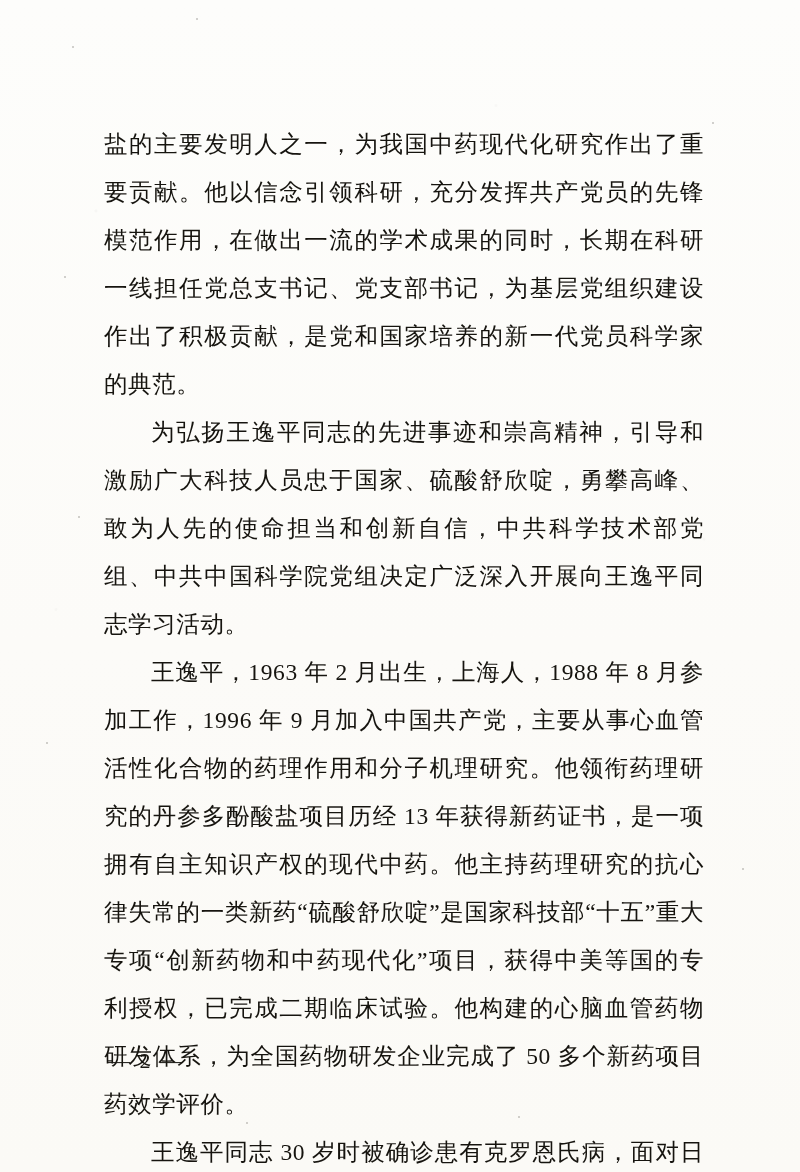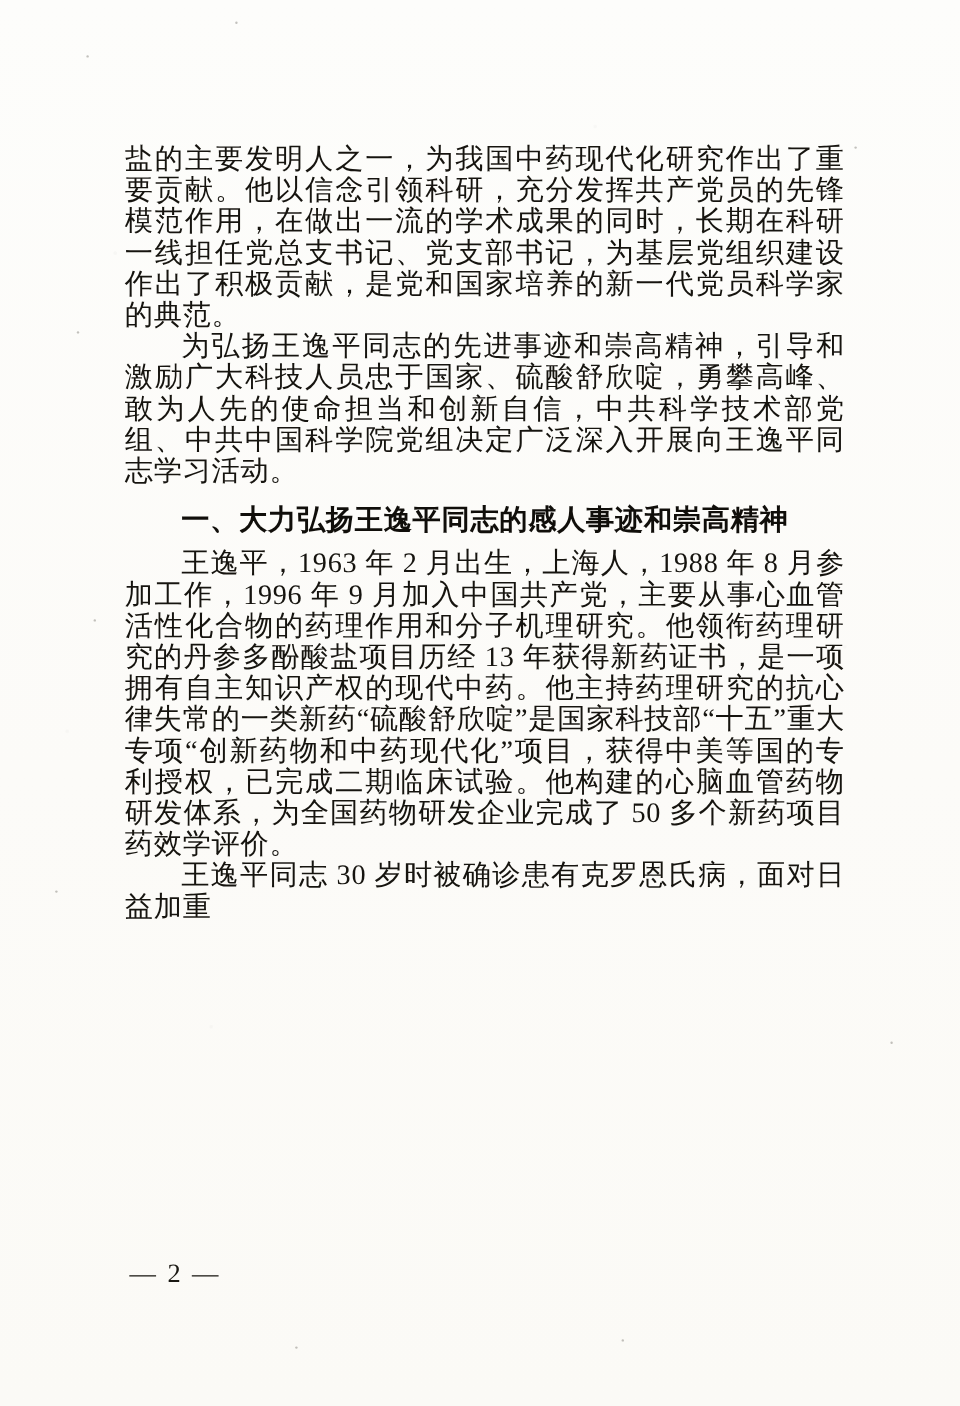--- a/index.html
+++ b/index.html
@@ -29,21 +29,21 @@
   }
   .content {
     position: absolute;
     left: 104px;
     top: 120px;
     width: 600px;
   }
   p.body-par {
     margin: 0 0 0 0;
     font-size: 23.5px;
-    line-height: 26px;
+    line-height: 48px;
     letter-spacing: 0.6px;
     text-align: justify;
     text-justify: inter-character;
     color: #16140f;
   }
   p.indent {
     text-indent: 2em;
   }
   h2.section-heading {
     margin: 4px 0 0 0;
@@ -88,21 +88,20 @@
   <span class="speck" style="left:246px; top:1122px; width:2px; height:2px;"></span>
   <span class="speck" style="left:518px; top:1116px; width:2px; height:2px;"></span>
   <span class="speck" style="left:742px; top:868px; width:2px; height:2px;"></span>
 
   <div class="content">
 
     <p class="body-par">盐的主要发明人之一，为我国中药现代化研究作出了重要贡献。他以信念引领科研，充分发挥共产党员的先锋模范作用，在做出一流的学术成果的同时，长期在科研一线担任党总支书记、党支部书记，为基层党组织建设作出了积极贡献，是党和国家培养的新一代党员科学家的典范。</p>
 
     <p class="body-par indent">为弘扬王逸平同志的先进事迹和崇高精神，引导和激励广大科技人员忠于国家、硫酸舒欣啶，勇攀高峰、敢为人先的使命担当和创新自信，中共科学技术部党组、中共中国科学院党组决定广泛深入开展向王逸平同志学习活动。</p>
 
-    <h2 class="section-heading">一、大力弘扬王逸平同志的感人事迹和崇高精神</h2>
 
     <p class="body-par indent">王逸平，1963 年 2 月出生，上海人，1988 年 8 月参加工作，1996 年 9 月加入中国共产党，主要从事心血管活性化合物的药理作用和分子机理研究。他领衔药理研究的丹参多酚酸盐项目历经 13 年获得新药证书，是一项拥有自主知识产权的现代中药。他主持药理研究的抗心律失常的一类新药“硫酸舒欣啶”是国家科技部“十五”重大专项“创新药物和中药现代化”项目，获得中美等国的专利授权，已完成二期临床试验。他构建的心脑血管药物研发体系，为全国药物研发企业完成了 50 多个新药项目药效学评价。</p>
 
     <p class="body-par indent">王逸平同志 30 岁时被确诊患有克罗恩氏病，面对日益加重</p>
 
   </div>
 
   <div class="page-number">— 2 —</div>
 
 </div>

